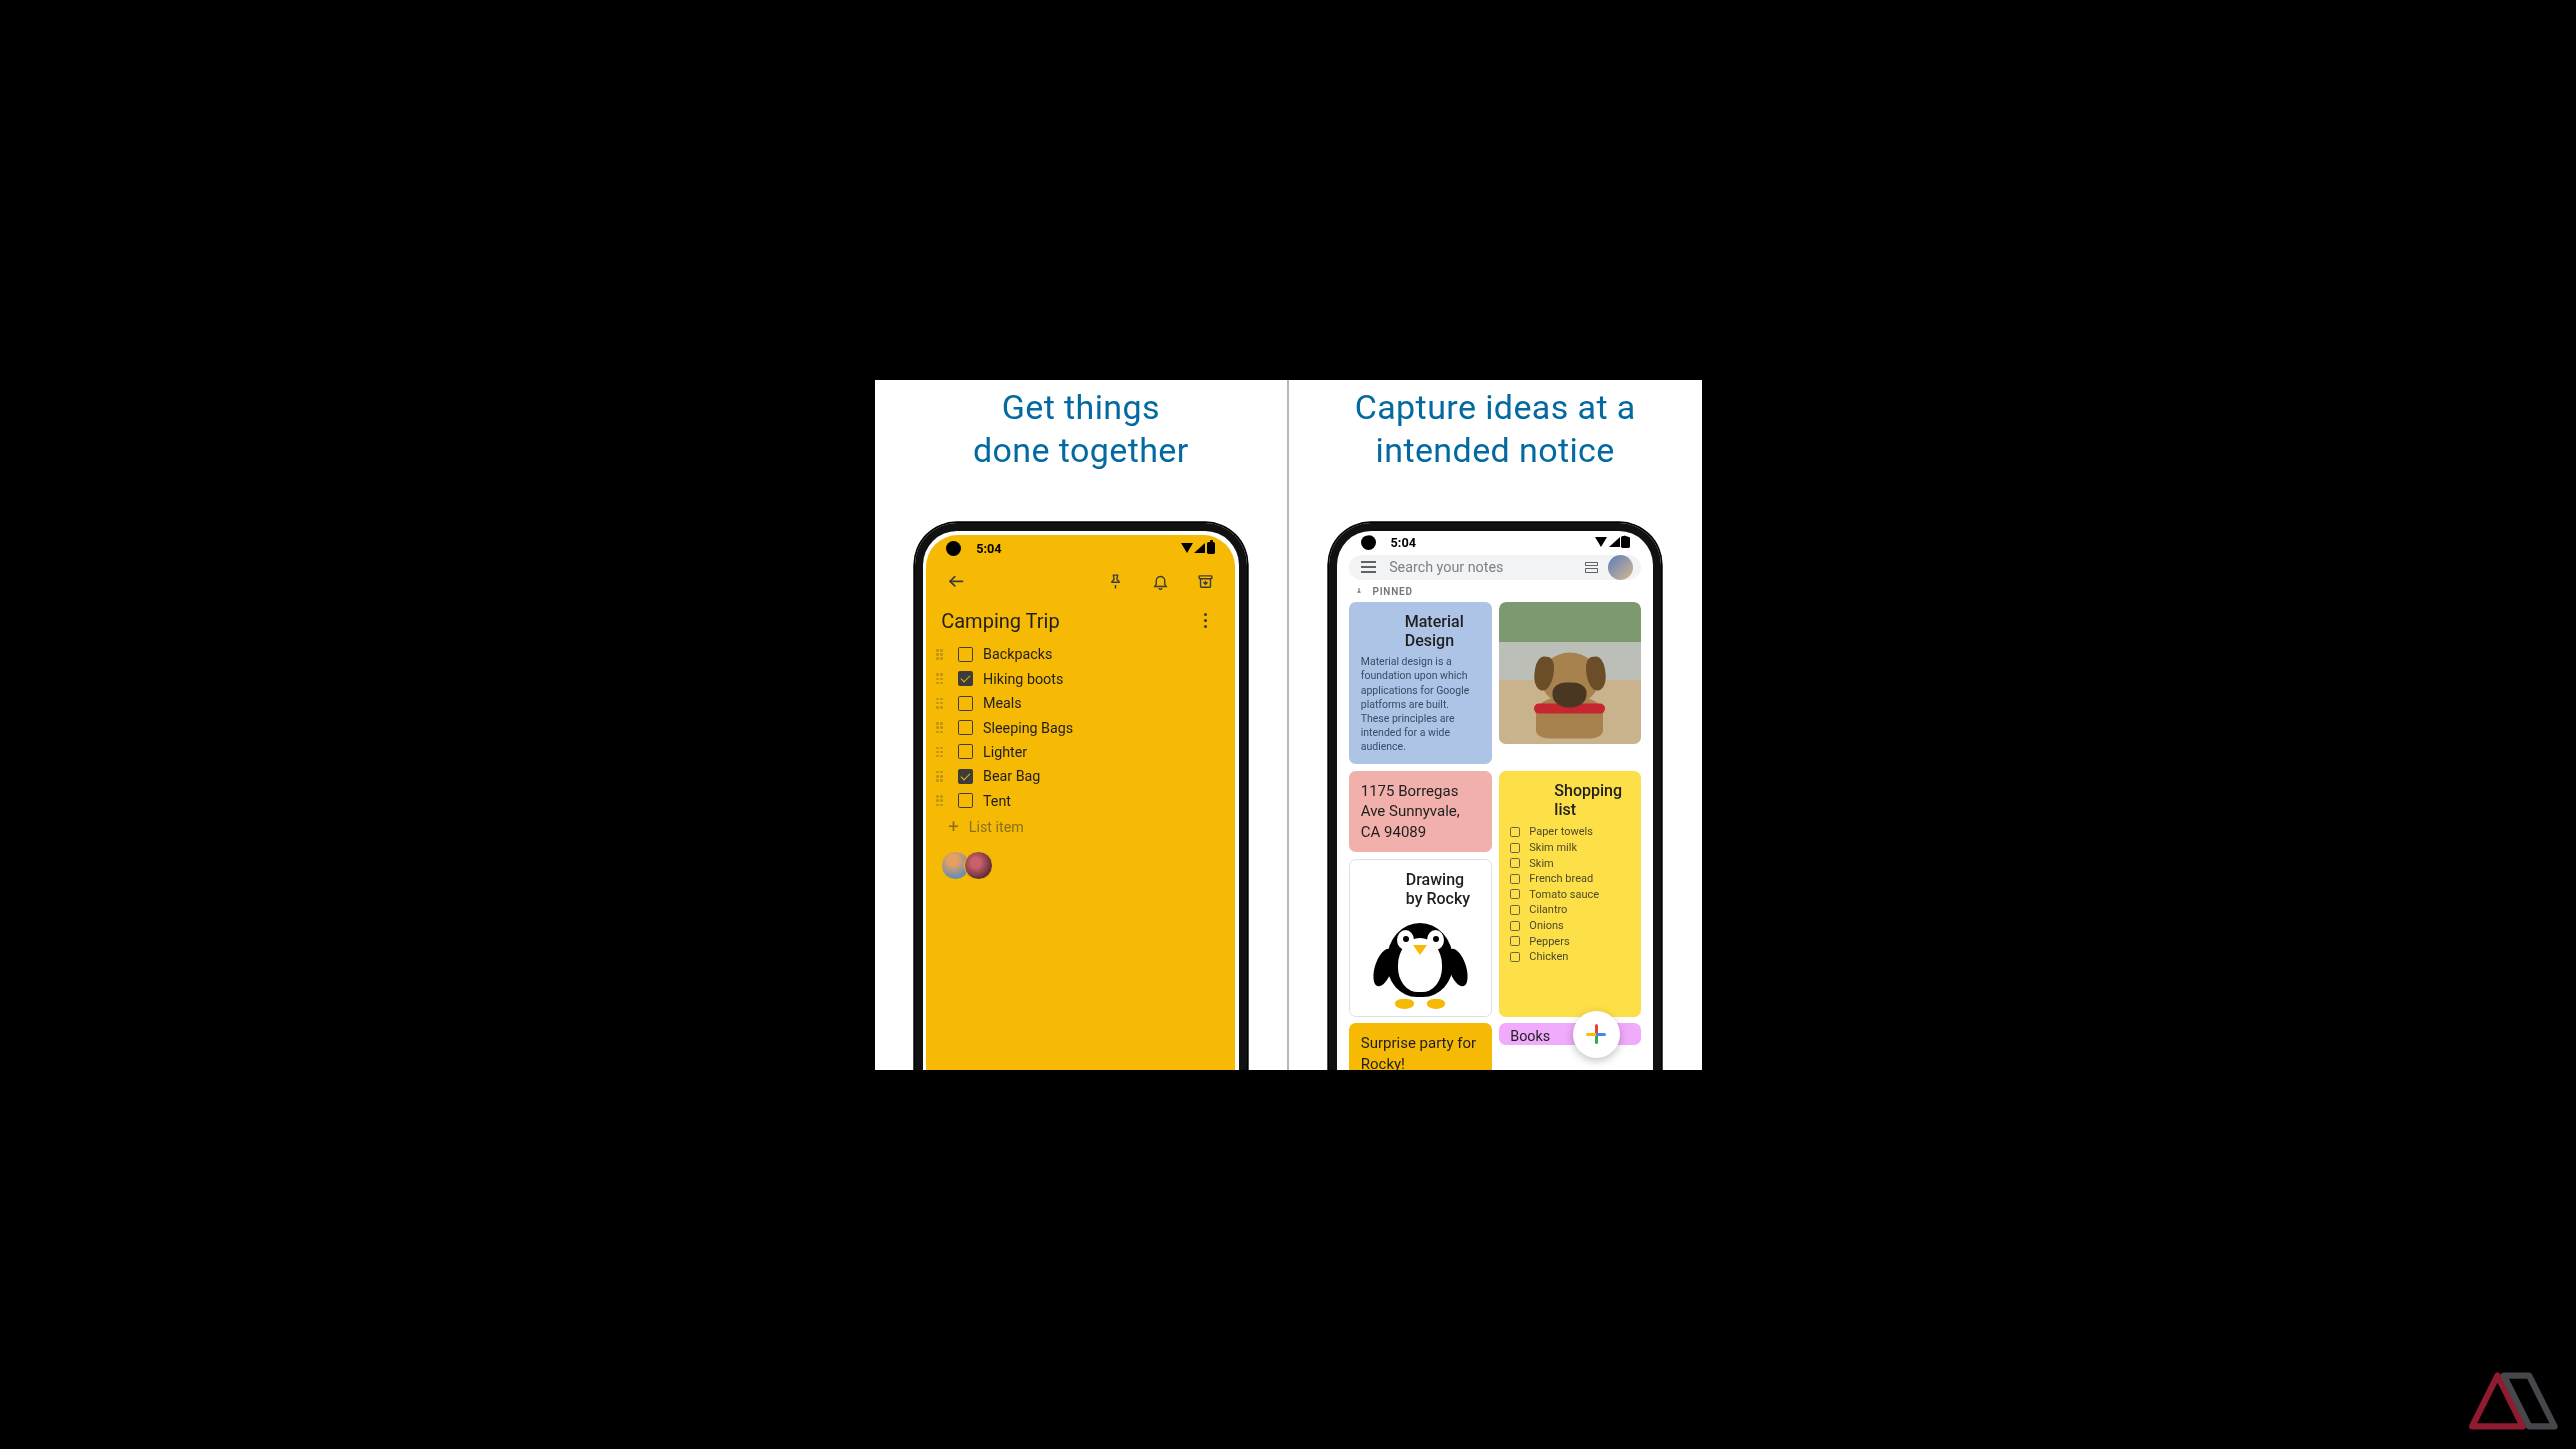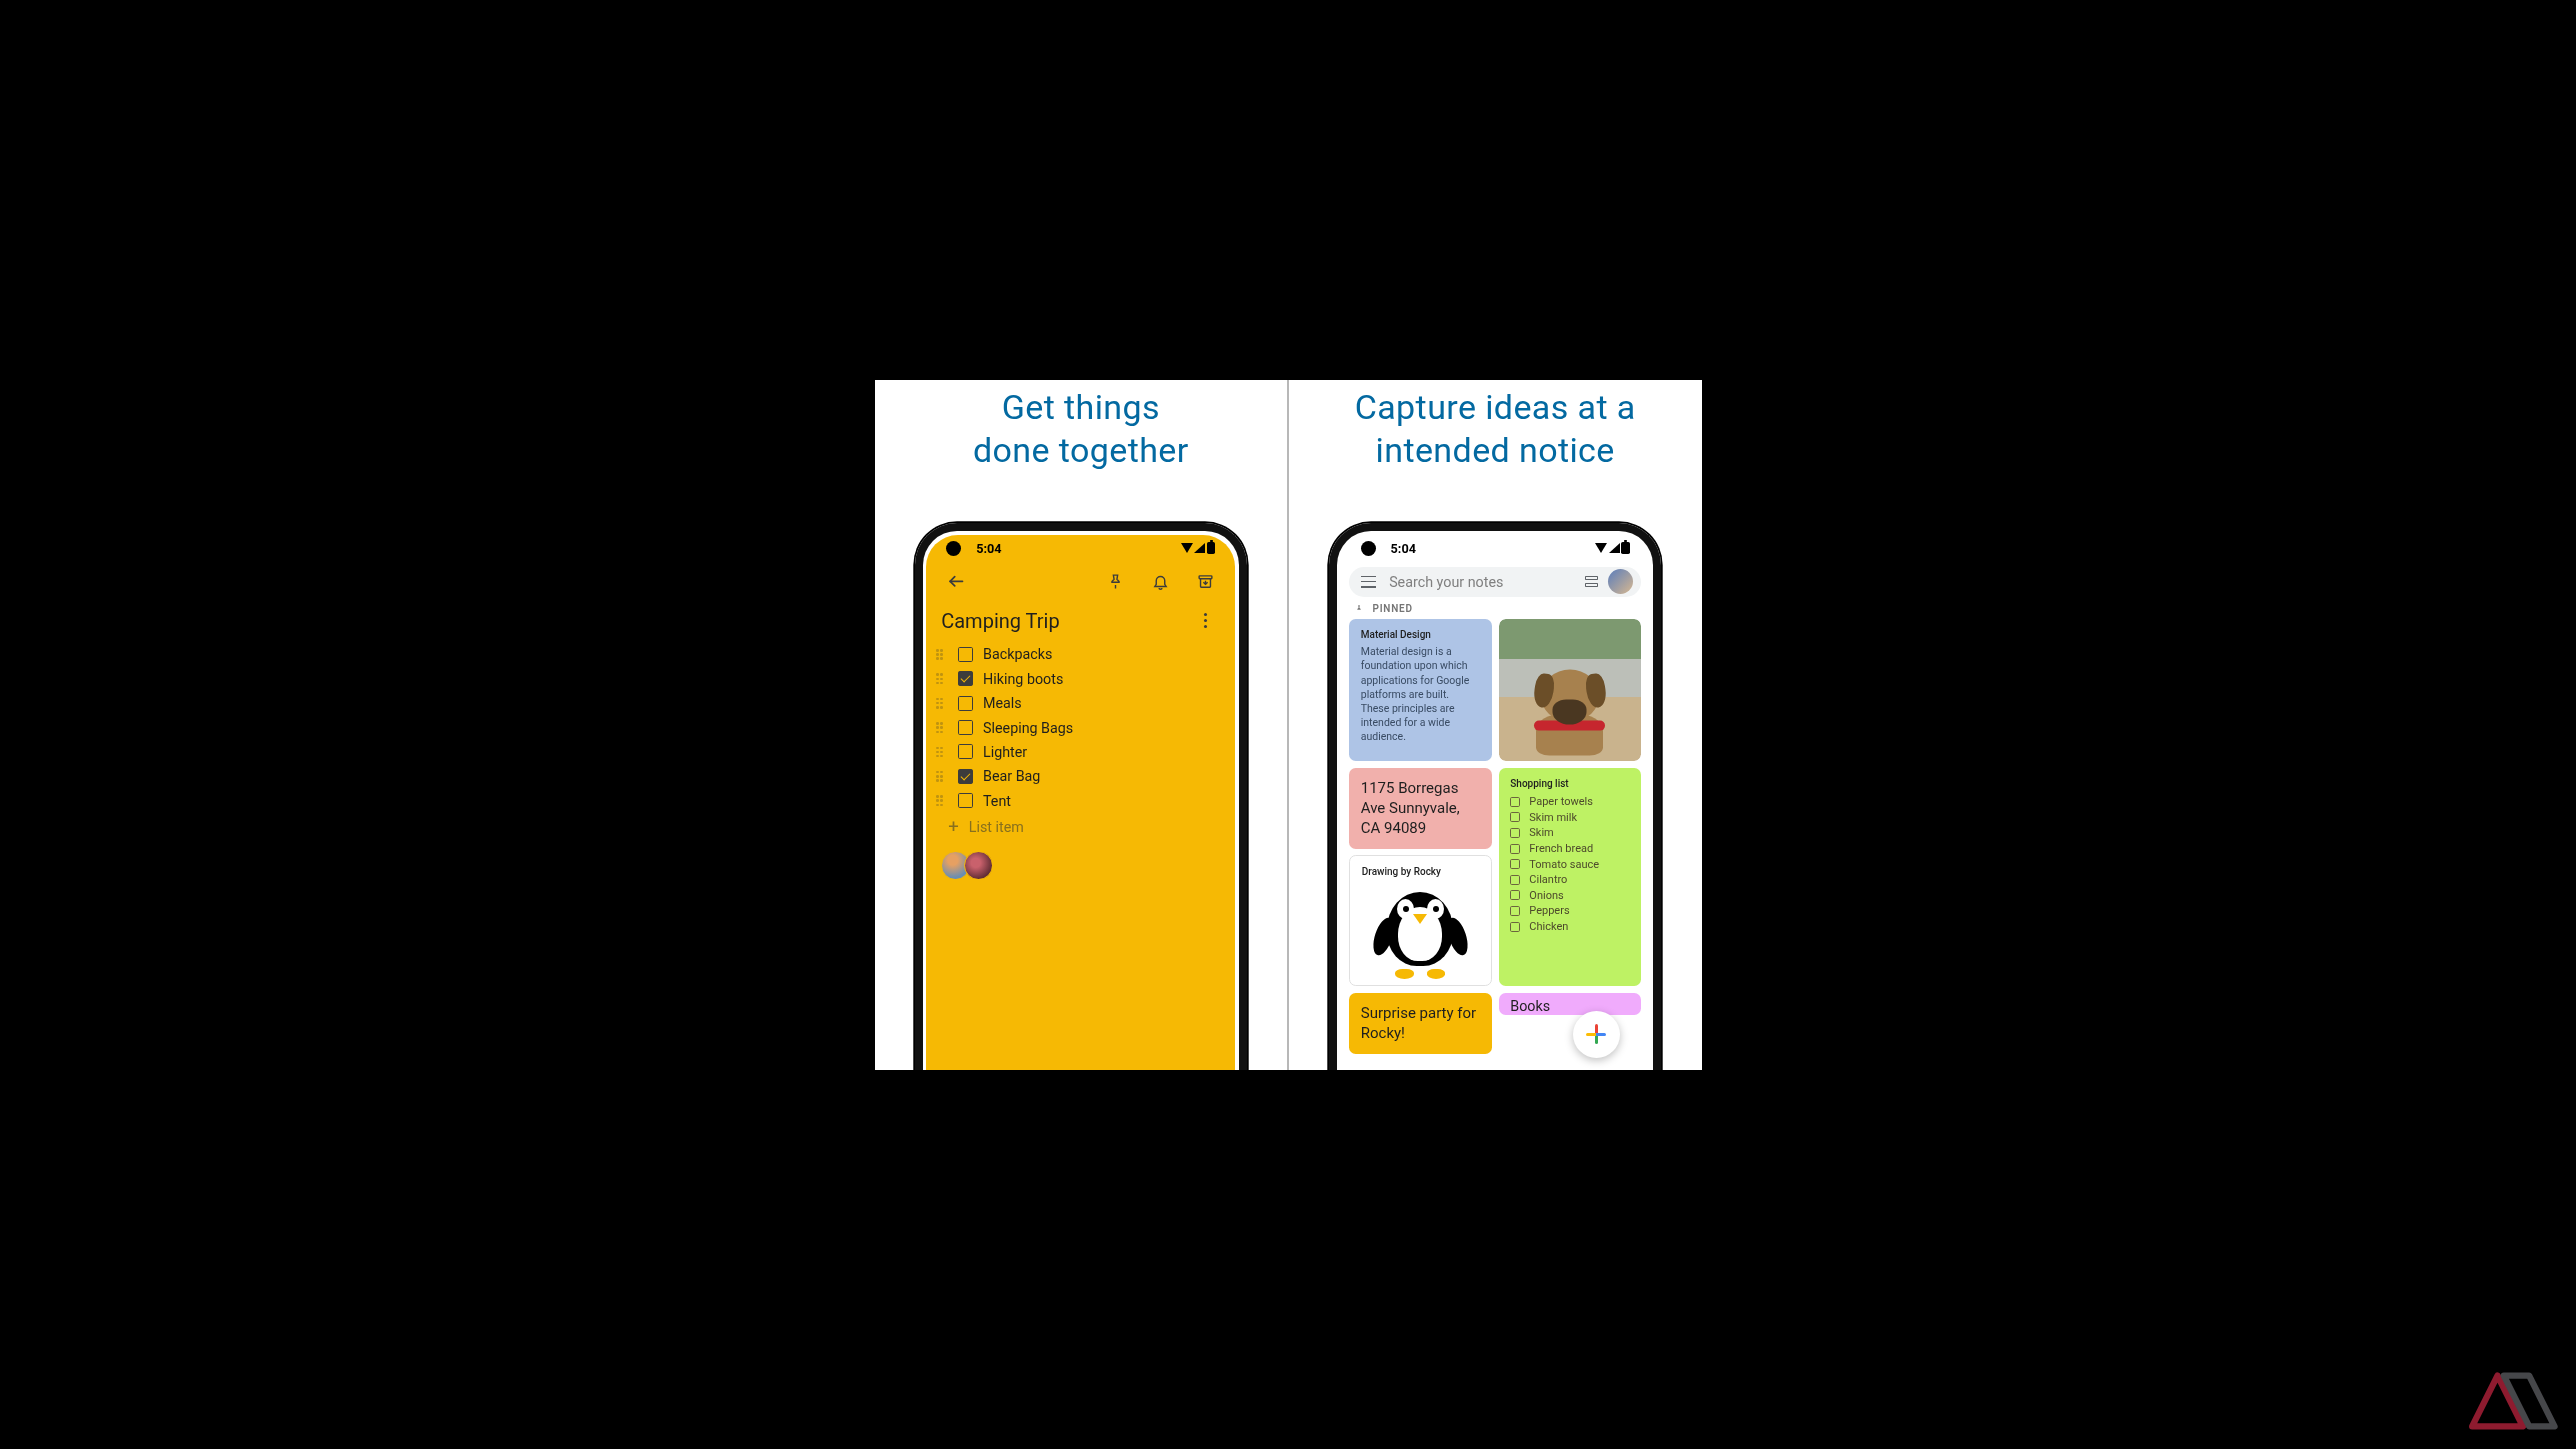--- a/index.html
+++ b/index.html
@@ -128,25 +128,25 @@
   .hamburger span{width:15px;height:1.7px;background:#5f6368;}
   .search-text{flex:1;font-size:14.3px;color:#808080;}
   .view-toggle{display:flex;flex-direction:column;gap:2.5px;}
   .view-toggle span{width:13.5px;height:4.2px;border:1.3px solid #5f6368;border-radius:0.8px;}
   .profile{width:25px;height:25px;border-radius:50%;background:linear-gradient(135deg,#5a7dbb,#d8b890);}
   .pinned-label{display:flex;align-items:center;gap:8.4px;padding:0 13.5px 5px 13.5px;color:#757575;font-size:10px;letter-spacing:0.8px;font-weight:600;}
   .pin-ic{font-size:11px;}
 
   .notes-grid{flex:1;padding:0 8.4px;display:grid;grid-template-columns:1fr 1fr;gap:6.7px;align-content:start;}
   .card{border-radius:6.7px;padding:10px 11.8px;font-size:11.8px;color:#1f1f1f;overflow:hidden;}
-  .card-title{font-size:10px;font-weight:500;margin-bottom:5px;}
+  .card-title{font-size:16px;font-weight:500;margin-bottom:5px;margin-left:44px;}
   .c-blue{background:#aec4e6;}
   .c-blue .body{font-size:10.5px;color:#394b63;line-height:1.35;}
   .c-pink{background:#f1b0ac;font-size:15px;line-height:1.35;}
-  .c-yellow{background:#bef264;}
+  .c-yellow{background:#fde047;}
   .c-orange{background:#f6b904;font-size:15px;line-height:1.35;}
   .c-white{background:#fff;border:0.8px solid #e0e0e0;}
   .c-teal{background:#f0abfc;}
   .c-img{padding:0;}
   .c-img .imgbox{width:100%;height:142px;border-radius:6.7px;overflow:hidden;position:relative;background:linear-gradient(#7d9970 28%,#bcbfb8 28% 55%,#c9b38d 55%);}
   
   .dog{position:absolute;left:50%;top:50%;transform:translate(-50%,-40%);}
   .dog .head{width:57px;height:51px;background:#a7814e;border-radius:50% 50% 45% 45%;position:relative;}
   .dog .ear{position:absolute;width:18.6px;height:34px;background:#6b4e28;border-radius:40% 40% 50% 50%;top:3.4px;}
   .dog .ear.l{left:-6.7px;transform:rotate(8deg);} .dog .ear.r{right:-6.7px;transform:rotate(-8deg);}

